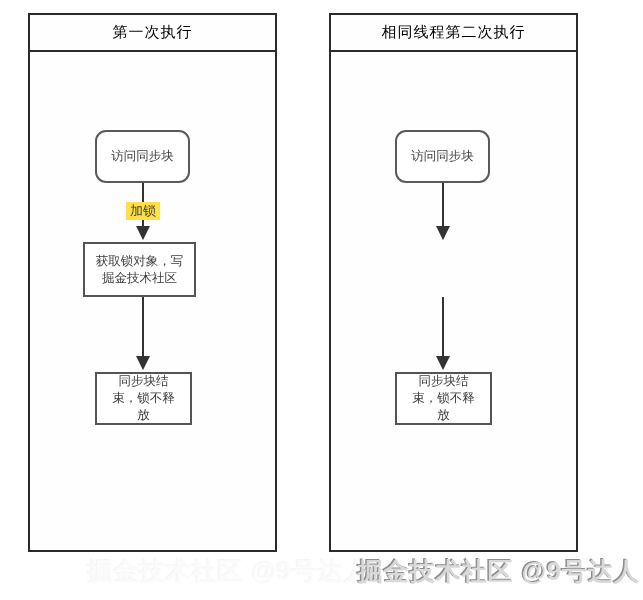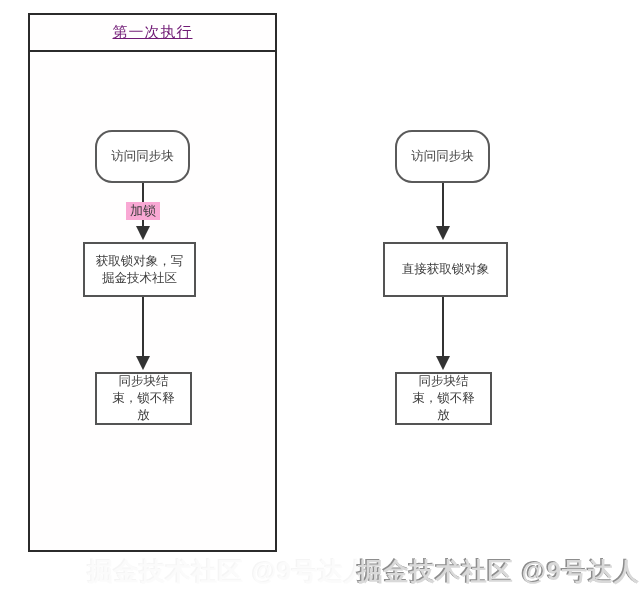--- a/index.html
+++ b/index.html
@@ -9,59 +9,62 @@
   }
   .panel{
     position:absolute;top:13px;height:539px;width:249px;
     border:2px solid #2b2b2b;background:#fffefe;box-sizing:border-box;
   }
   .panel-left{left:28px;}
   .panel-right{left:329px;}
   .panel-header{
     height:37px;border-bottom:2px solid #2b2b2b;box-sizing:border-box;
     display:flex;align-items:center;justify-content:center;
-    font-size:15px;color:#701a75;letter-spacing:1px;text-decoration:underline;
+    font-size:15px;color:#000000;letter-spacing:1px;
   }
   .node{
     position:absolute;box-sizing:border-box;background:#ffffff;
     border:2px solid #545454;
     display:flex;flex-direction:column;align-items:center;justify-content:center;
     font-size:12.5px;line-height:17px;color:#3d3d3d;text-align:center;
   }
-  .node.rounded{border-radius:17px;border-color:#5a5a5a;}
+  .node.rounded{border-radius:11px;border-color:#5a5a5a;}
   .node span{display:block;}
   .n-l1{left:95px;top:130px;width:95px;height:53px;}
   .n-l2{left:83px;top:242px;width:113px;height:55px;}
   .n-l3{left:95px;top:372px;width:97px;height:53px;}
   .n-r1{left:395px;top:130px;width:95px;height:53px;}
   .n-r2{left:383px;top:242px;width:125px;height:55px;}
   .n-r3{left:395px;top:372px;width:97px;height:53px;}
   .arrow-layer{position:absolute;left:0;top:0;width:643px;height:600px;pointer-events:none;}
   .edge-label{
     position:absolute;left:143px;top:202px;transform:translateX(-50%);
-    background:#f9a8d4;padding:0 4px;font-size:13px;color:#3d3d3d;
+    background:#fde047;padding:0 4px;font-size:13px;color:#3d3d3d;
   }
   .watermark{
     position:absolute;top:555px;font-size:25px;font-weight:700;letter-spacing:1px;
     color:#d9d9d9;white-space:nowrap;
     text-shadow:-1.5px -1.5px 0 #8d8d8d, 1px 1px 0 #ffffff;
     user-select:none;
   }
   .watermark-main{right:3px;}
   .watermark-faint{left:88px;opacity:0.08;}
 </style>
 </head>
 <body>
 
 <div class="canvas">
 
   <div class="panel panel-left">
     <div class="panel-header">第一次执行</div>
   </div>
 
+  <div class="panel panel-right">
+    <div class="panel-header">相同线程第二次执行</div>
+  </div>
 
   <svg class="arrow-layer" viewBox="0 0 643 600" xmlns="http://www.w3.org/2000/svg" aria-hidden="true">
     <defs>
       <marker id="arrowhead" viewBox="0 0 10 10" refX="8.5" refY="5" markerWidth="7" markerHeight="7" orient="auto">
         <path d="M0,0 L10,5 L0,10 z" fill="#333333"></path>
       </marker>
     </defs>
     <line x1="143" y1="183" x2="143" y2="238" stroke="#333333" stroke-width="2" marker-end="url(#arrowhead)"></line>
     <line x1="143" y1="297" x2="143" y2="368" stroke="#333333" stroke-width="2" marker-end="url(#arrowhead)"></line>
     <line x1="443" y1="183" x2="443" y2="238" stroke="#333333" stroke-width="2" marker-end="url(#arrowhead)"></line>
@@ -82,23 +85,20 @@
   <div class="node n-l3">
     <span>同步块结</span>
     <span>束，锁不释</span>
     <span>放</span>
   </div>
 
   <div class="node rounded n-r1">
     <span>访问同步块</span>
   </div>
 
-  <div class="node n-r2">
-    <span>直接获取锁对象</span>
-  </div>
 
   <div class="node n-r3">
     <span>同步块结</span>
     <span>束，锁不释</span>
     <span>放</span>
   </div>
 
   <div class="watermark watermark-faint">掘金技术社区 @9号达人</div>
   <div class="watermark watermark-main">掘金技术社区 @9号达人</div>
 

